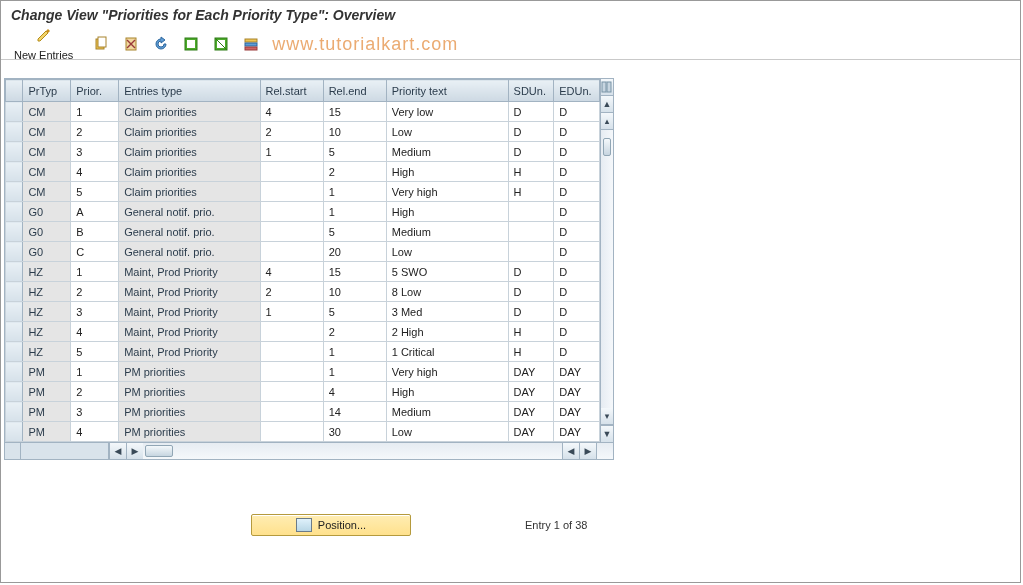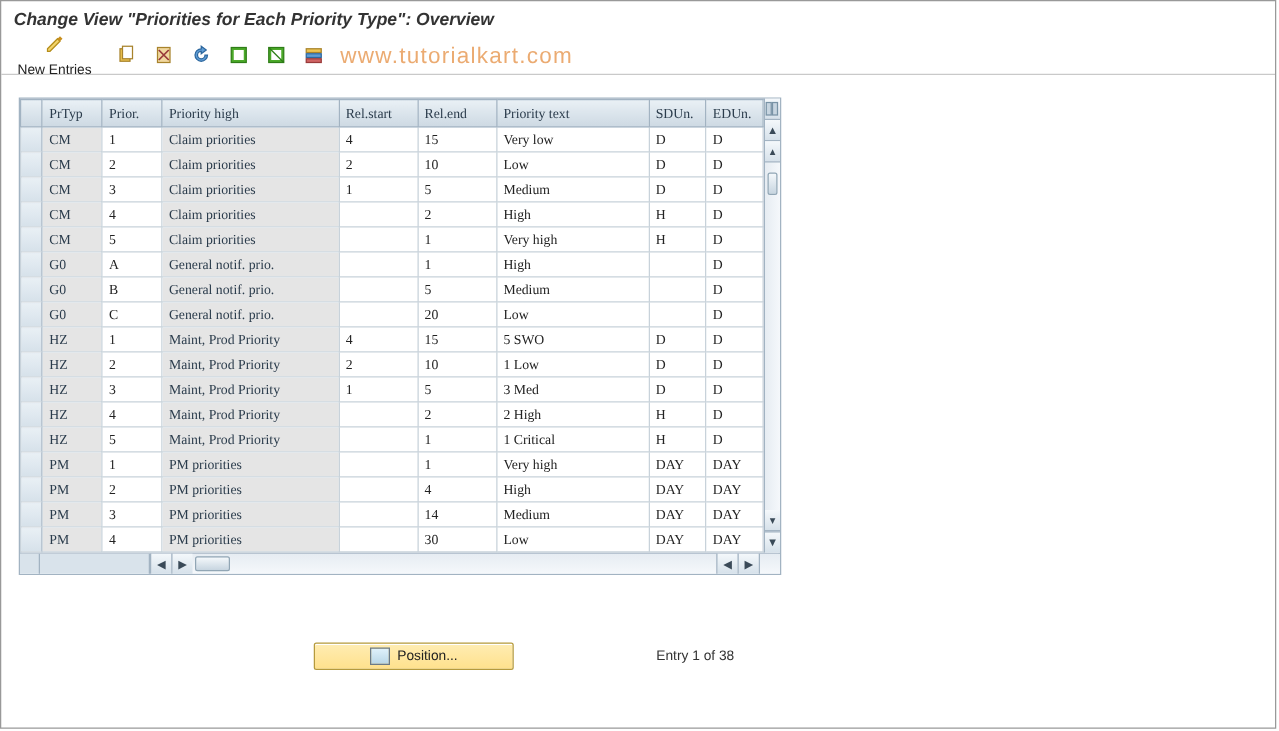--- a/index.html
+++ b/index.html
@@ -43,21 +43,21 @@
   .watermark {
     color: #e9a263;
     font-family: 'Trebuchet MS', sans-serif;
     font-size: 18px;
     letter-spacing: 1px;
     margin-left: 4px;
     opacity: 0.9;
     pointer-events: none;
     user-select: none;
   }
-  .content { padding: 18px 14px; font-family: Liberation Serif, serif; }
+  .content { padding: 18px 3px; }
   .tablewrap {
     border: 1px solid #a2b3c2;
     width: 610px;
     background: #fff;
     box-shadow: inset 0 0 0 1px #dfe7ee;
   }
   .grid {
     display: flex;
     width: 100%;
   }
@@ -256,21 +256,21 @@
                 <col class="col-end">
                 <col class="col-ptext">
                 <col class="col-sd">
                 <col class="col-ed">
             </colgroup>
             <thead>
               <tr>
                 <th class="th-corner"></th>
                 <th>PrTyp</th>
                 <th>Prior.</th>
-                <th>Priority high</th>
+                <th>Entries type</th>
                 <th>Rel.start</th>
                 <th>Rel.end</th>
                 <th>Priority text</th>
                 <th>SDUn.</th>
                 <th>EDUn.</th>
               </tr>
             </thead>
             <tbody id="tbody">
                 <tr>
                   <td></td>
@@ -371,21 +371,21 @@
                   <td>D</td>
                   <td>D</td>
                 </tr>
                 <tr>
                   <td></td>
                   <td class="blue">HZ</td>
                   <td>2</td>
                   <td class="blue">Maint, Prod Priority</td>
                   <td>2</td>
                   <td>10</td>
-                  <td>1 Low</td>
+                  <td>8 Low</td>
                   <td>D</td>
                   <td>D</td>
                 </tr>
                 <tr>
                   <td></td>
                   <td class="blue">HZ</td>
                   <td>3</td>
                   <td class="blue">Maint, Prod Priority</td>
                   <td>1</td>
                   <td>5</td>

